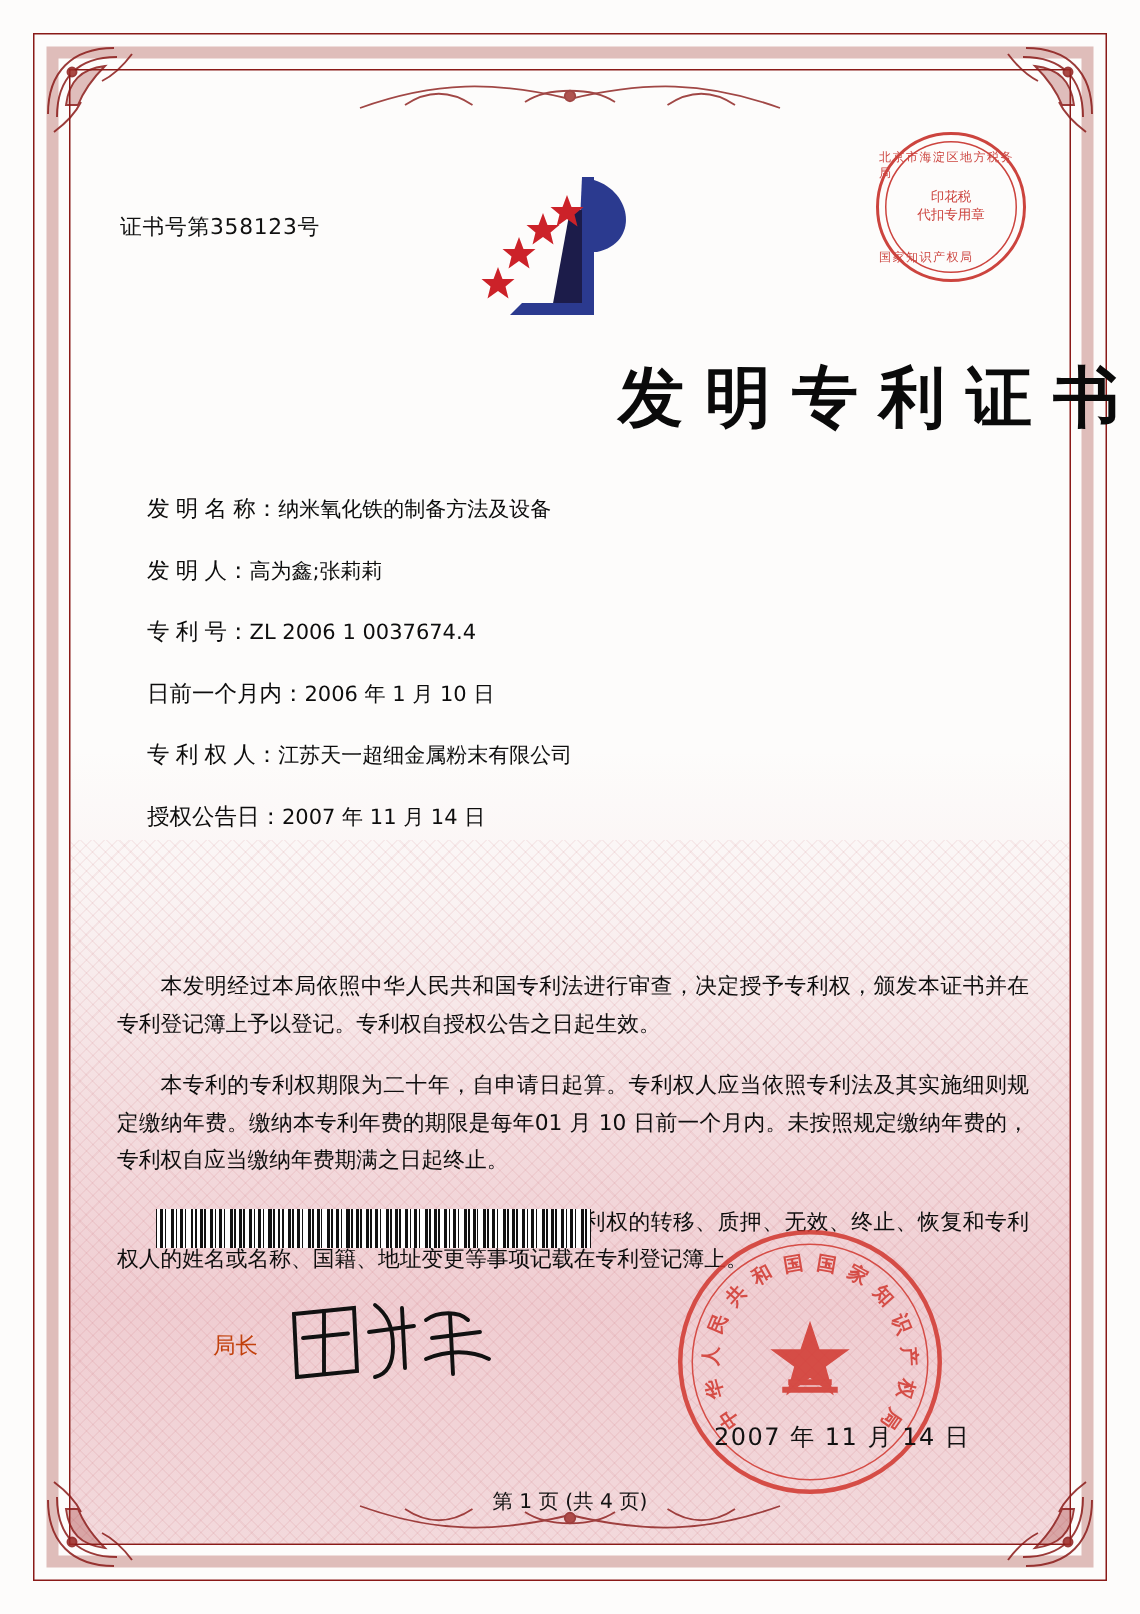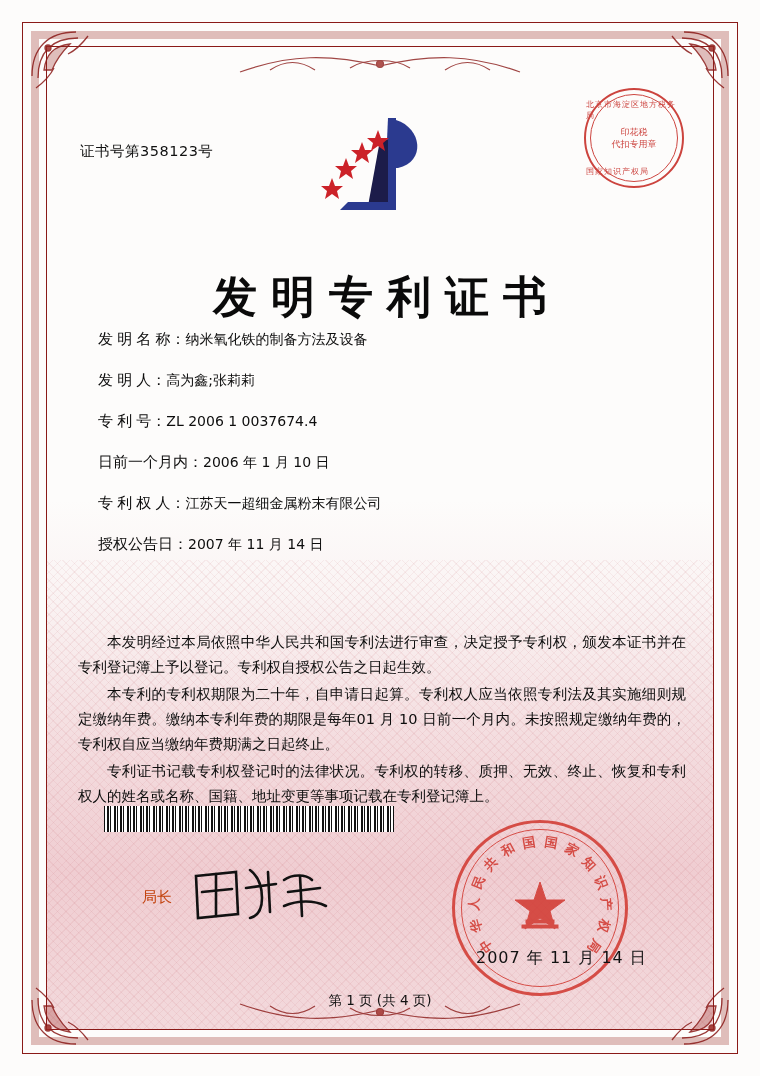--- a/index.html
+++ b/index.html
@@ -156,28 +156,27 @@
     transform: translateY(-50%);
     text-align: center;
     font-size: 9px;
     line-height: 12px;
   }
 
   .title {
     position: absolute;
     left: 0; right: 0;
     top: 236px;
-    text-align: center;
+    text-align: right;
     font-family: "DejaVu Serif", "Liberation Serif", serif;
     font-weight: bold;
     font-size: 44px;
     letter-spacing: 14px;
     color: #0a0a0a;
     text-indent: 14px;
-    margin-top: 32px;
   }
 
   
   .fields {
     position: absolute;
     left: 98px;
     right: 80px;
     top: 330px;
   }
   .field {
@@ -201,21 +200,21 @@
     position: absolute;
     left: 78px;
     right: 74px;
     top: 630px;
     font-size: 14.5px;
     line-height: 25px;
     color: #0d0d0d;
     text-align: justify;
   }
   .paras p {
-    margin: 0 0 2px 0;
+    margin: 16px 0 2px 0;
     text-indent: 29px;
   }
 
   
   .barcode {
     position: absolute;
     left: 104px;
     top: 806px;
     width: 290px;
     height: 26px;

